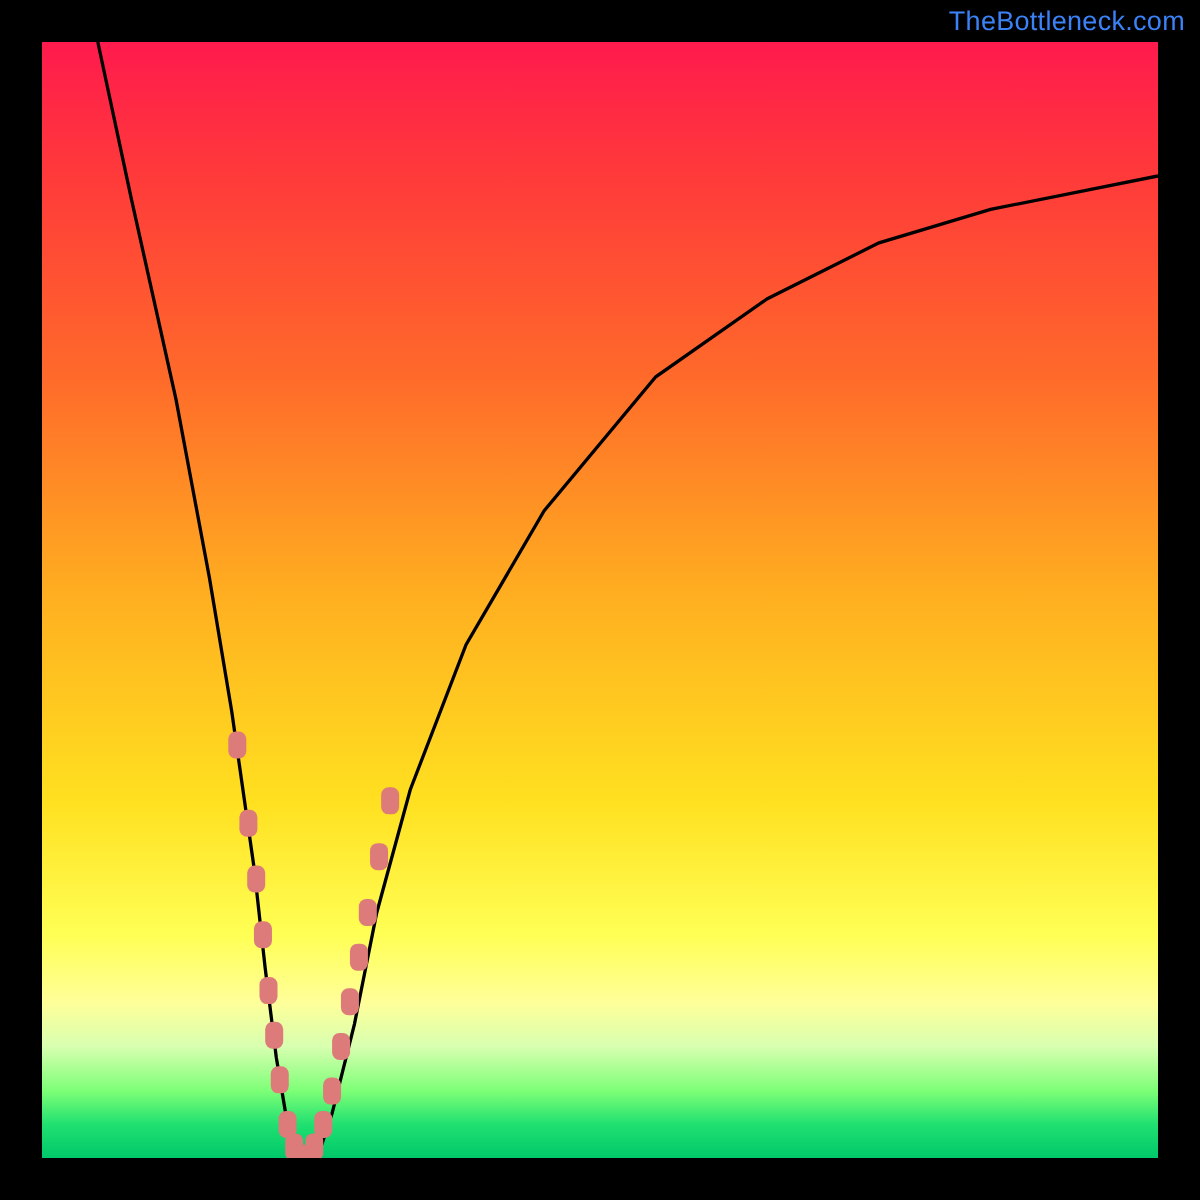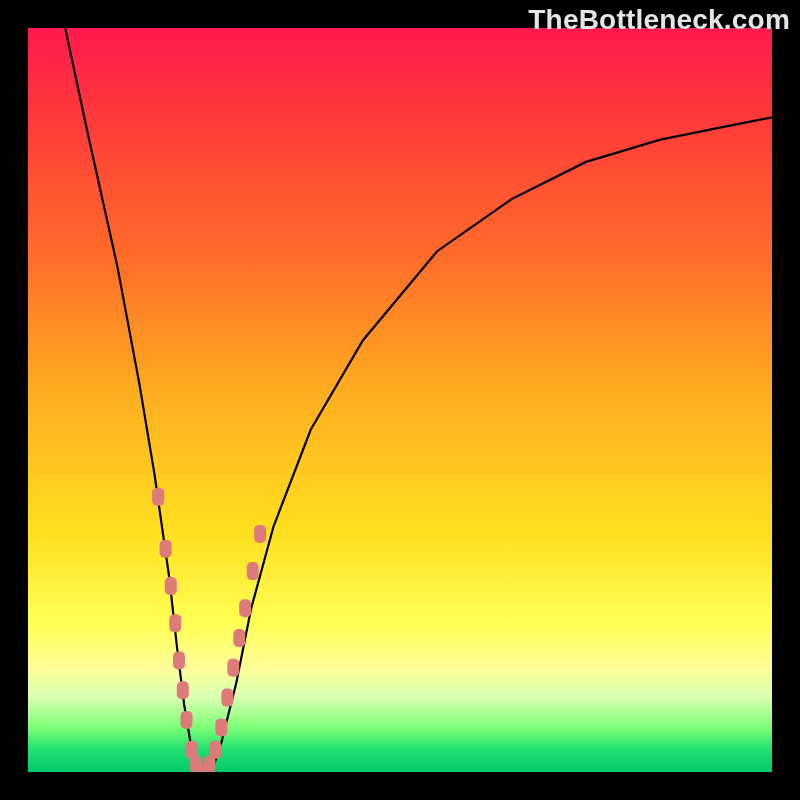--- a/index.html
+++ b/index.html
@@ -35,23 +35,23 @@
       #ffff99 86%,
       #d8ffb0 90%,
       #7dff77 94%,
       #20e070 97%,
       #00c86a 100%);
   }
   .watermark {
     position: absolute;
     top: 4px;
     right: 10px;
-    font-size: 28px;
-    font-weight: 700;
-    color: #e5e5e5;
+    font-size: 18px;
+    font-weight: 400;
+    color: #3b82f6;
     letter-spacing: 0.2px;
     user-select: none;
   }
   svg.curve {
     position: absolute;
     top: 0;
     left: 0;
     width: 744px;
     height: 744px;
   }

